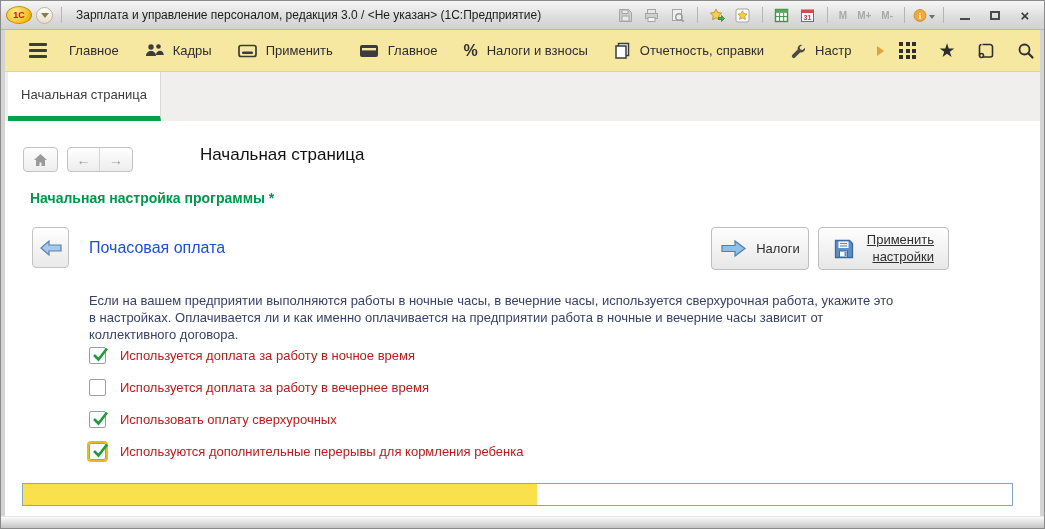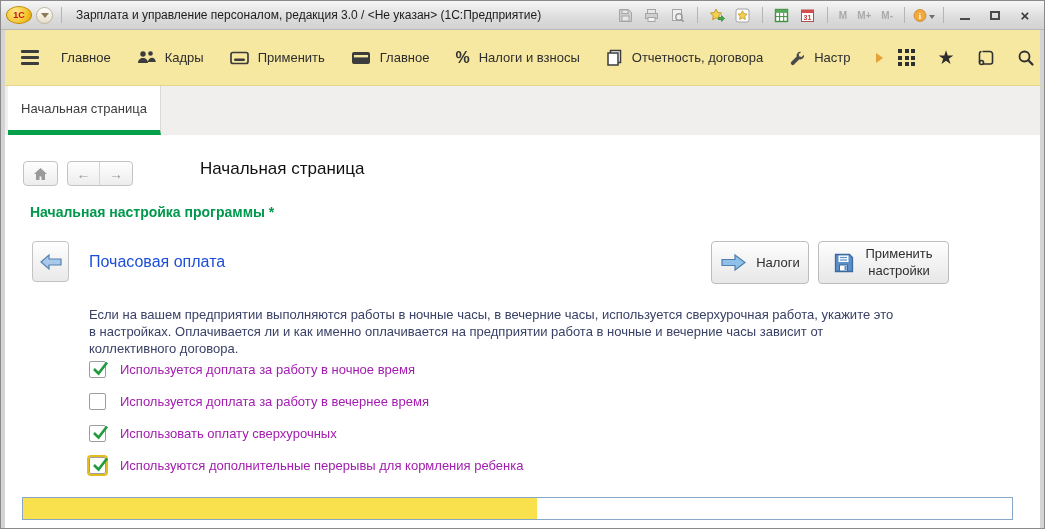--- a/index.html
+++ b/index.html
@@ -35,23 +35,23 @@
   .tbtn{ width:22px; height:20px; display:flex; align-items:center; justify-content:center; border-radius:3px; }
   .tbtn.mem{ font-size:10px; font-weight:bold; color:#a9a9a9; width:auto; padding:0 3px; letter-spacing:0; }
   .wctl{ width:26px; height:20px; display:flex; align-items:center; justify-content:center; }
   .min-glyph{ width:10px; height:2px; background:#4a4a4a; margin-top:8px;}
   .max-glyph{ width:10px; height:9px; border:2px solid #4a4a4a; }
   .close-glyph{ font-size:15px; font-weight:bold; color:#3a3a3a; line-height:1; }
   .info-caret{ width:0;height:0;border:3.5px solid transparent;border-top:4.5px solid #6f6f6f; margin:6px 0 0 2px;}
 
   
   .ribbon{
-    height:56px; background:#f6e7a1;
+    height:42px; background:#f6e7a1;
     border-left:4px solid #d4d4d4; border-right:4px solid #d4d4d4;
-    display:flex; align-items:center; padding:0 10px 0 16px;
+    display:flex; align-items:center; padding:0 10px 0 24px;
     border-bottom:1px solid #e3d48e;
   }
   .menu-item{ display:flex; align-items:center; gap:9px; margin-right:26px; cursor:default; }
   .menu-item .lbl{ font-size:13px; color:#2e2e2e; white-space:nowrap; }
   .hamburger{ display:flex; flex-direction:column; gap:3px; margin-right:22px; }
   .hamburger i{ display:block; width:18px; height:3px; background:#3c3c3c; border-radius:1px;}
   .mi-truncated .lbl{ max-width:42px; overflow:hidden; }
   .overflow-arrow{ width:0;height:0; border:5px solid transparent; border-left:7px solid #e2a235; margin-right:10px;}
   .ribbon-right{ margin-left:auto; display:flex; align-items:center; gap:22px; }
   .grid-icon{ display:grid; grid-template-columns:repeat(3,4px); grid-gap:2.5px;}
@@ -100,36 +100,36 @@
 
   .action-btn{
     position:absolute; top:106px; height:43px;
     border:1px solid #bdbdbd; border-radius:4px;
     background:linear-gradient(#fefefe,#e7e7e7);
     display:flex; align-items:center; justify-content:center; gap:9px;
     font-size:13px; color:#2e2e2e;
   }
   .btn-next{ left:706px; width:98px; }
   .btn-apply{ left:813px; width:131px; }
-  .btn-apply .two-line{ width:70px; text-align:center; line-height:1.25; }
+  .btn-apply .two-line{ width:70px; text-align:right; line-height:1.25;text-decoration:underline; }
 
   .description{
     position:absolute; left:84px; top:171px; width:805px;
     font-size:13px; line-height:17px; color:#3a4166;
   }
 
   .cb-row{ position:absolute; left:84px; display:flex; align-items:center; gap:14px; }
   .cb-box{
     position:relative; width:17px; height:17px; background:#fff;
     border:1px solid #9d9d9d; border-radius:2px; flex:0 0 auto;
   }
   .cb-row.focused .cb-box{ outline:2px solid #e3bc1d; outline-offset:0px; }
   .cb-check{ position:absolute; left:1px; top:-3px; display:none; }
   .cb-row.checked .cb-check{ display:block; }
-  .cb-label{ font-size:13px; color:#a21caf; }
+  .cb-label{ font-size:13px; color:#b91c1c; }
 
   .progress{
     position:absolute; left:17px; top:362px; width:991px; height:23px;
     border:1px solid #86a7c6; background:#fff;
   }
   .progress-fill{ height:100%; background:#f9e04d; }
 
   
   .statusbar{
     height:12px; background:linear-gradient(#fbfbfb,#c4c4c4);
@@ -267,21 +267,21 @@
     <div class="menu-item">
       <span class="pct-glyph">%</span>
       <span class="lbl">Налоги и взносы</span>
     </div>
 
     <div class="menu-item">
       <svg width="17" height="17" viewBox="0 0 17 17">
           <rect x="4.5" y="1.5" width="10" height="12" fill="#fff" stroke="#3c3c3c" stroke-width="1.5"></rect>
           <rect x="2" y="4" width="10" height="12" fill="#fff" stroke="#3c3c3c" stroke-width="1.5"></rect>
         </svg>
-      <span class="lbl">Отчетность, договора</span>
+      <span class="lbl">Отчетность, справки</span>
     </div>
 
     <div class="menu-item mi-truncated">
       <svg width="16" height="16" viewBox="0 0 16 16">
           <path d="M12.2 2a3.6 3.6 0 0 0-4.5 4.5L2.4 11.8a1.9 1.9 0 1 0 2.7 2.7l5.3-5.3a3.6 3.6 0 0 0 4.5-4.5L12.6 7l-2.3-.6L9.7 4.1z" fill="#4a4a4a"></path>
         </svg>
       <span class="lbl">Настр</span>
     </div>
     <span class="overflow-arrow"></span>
 

